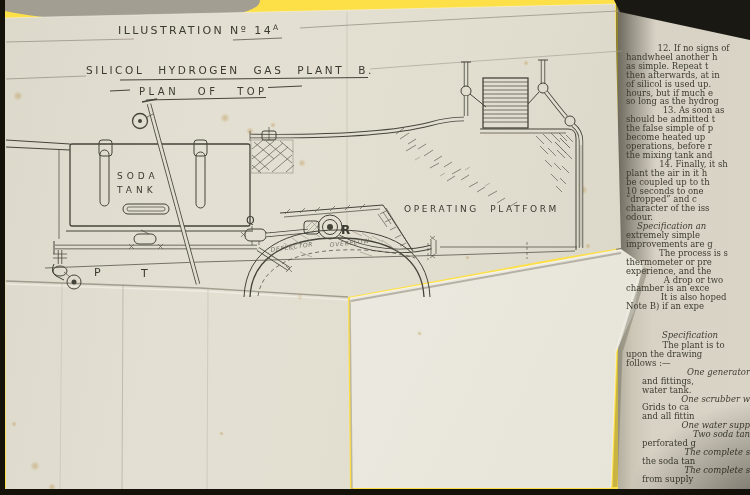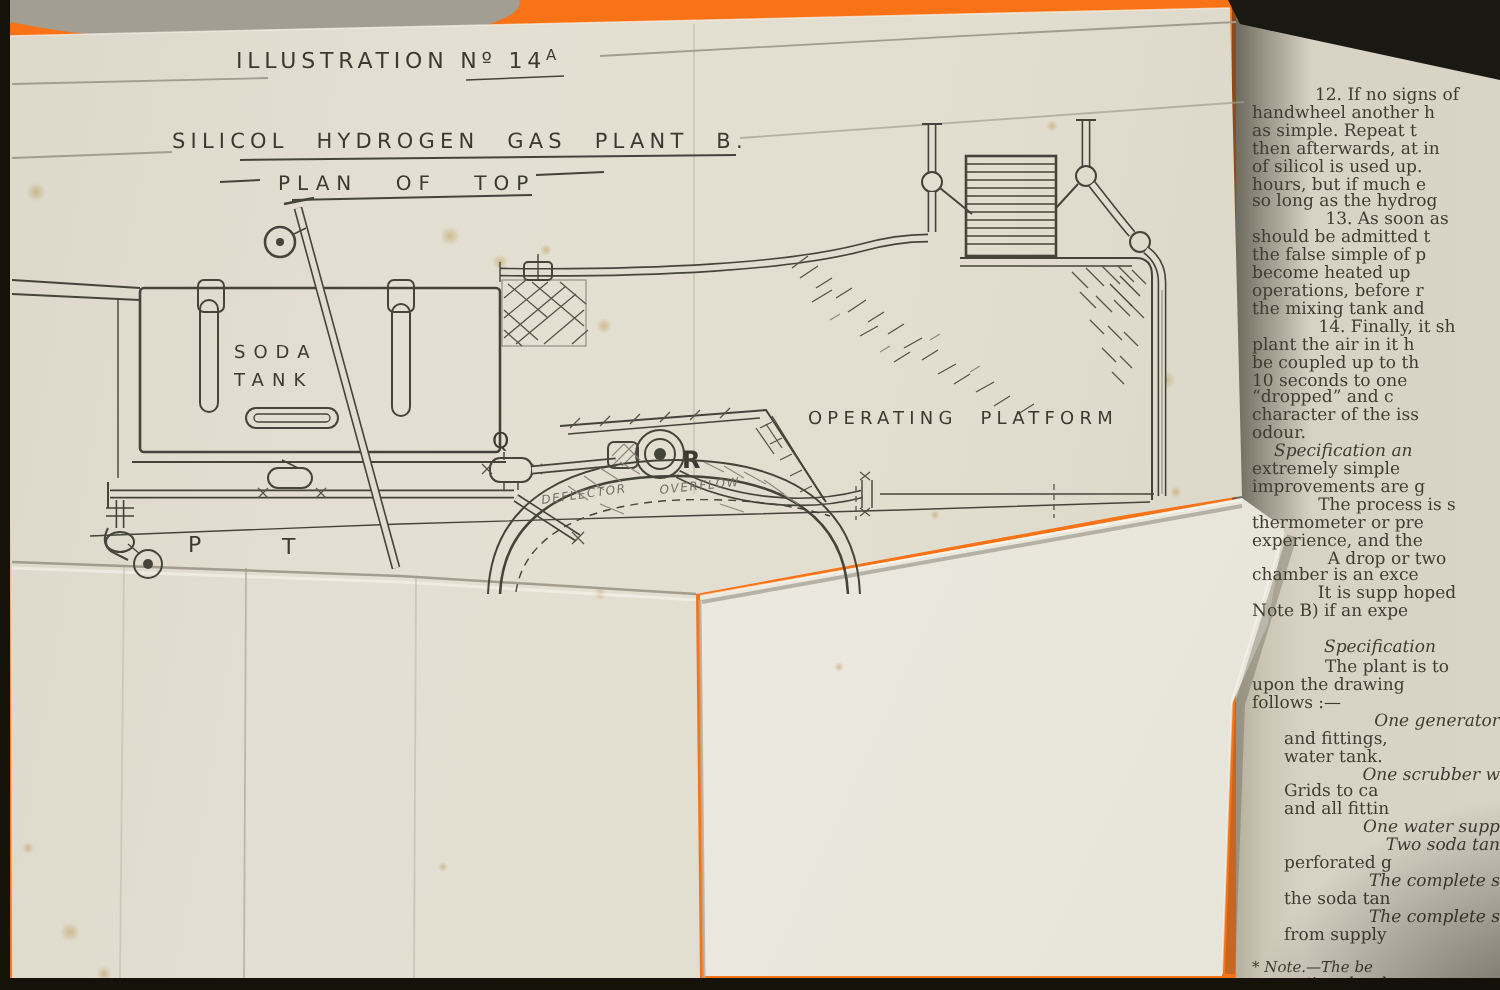--- a/index.html
+++ b/index.html
@@ -1,16 +1,16 @@
 <!DOCTYPE html>
 <html><head>
 <meta charset="utf-8">
 <style>
   html,body{margin:0;padding:0;background:#17150e;}
-  #frame{position:relative;width:750px;height:495px;overflow:hidden;background:#f97316;
+  #frame{position:relative;width:750px;height:495px;overflow:hidden;background:#fde047;
          font-family:"DejaVu Sans",sans-serif;}
   
   .book-edge{position:absolute;left:-40px;top:-30px;width:300px;height:52px;background:#a29e92;
              border-radius:50%;transform:rotate(2deg);}
   
   .right-page{position:absolute;left:618px;top:0;width:132px;height:495px;
       background:linear-gradient(to right,#b4af9f 0,#cbc6b6 14px,#d7d2c4 34px,#d9d4c6 100%);}
   .right-page-top-dark{position:absolute;left:614px;top:0;width:136px;height:44px;background:#191813;
       clip-path:polygon(0 0,136px 0,136px 40px,6px 12px);}
   
@@ -37,21 +37,21 @@
   .lighthatch{stroke:#8a887c;stroke-width:.55;fill:none;}
   .crease{stroke:#a19c8f;stroke-width:.9;fill:none;}
   text.dr{fill:#3b3a32;font-family:"DejaVu Sans",sans-serif;}
   text.faint{fill:#716f63;}
   
   .text-col{position:absolute;left:626px;top:44px;width:124px;color:#3e3c31;
       font-family:"DejaVu Serif",serif;font-size:8.5px;line-height:8.9px;}
   .tl{white-space:nowrap;}
   .tl.in{text-indent:11px;text-align:center;}
   .tl.init{text-indent:11px;font-style:italic;}
-  .tl.head{text-indent:36px;font-style:italic;margin-top:9px;margin-bottom:1px;}
+  .tl.head{text-indent:36px;font-style:italic;margin-top:20px;margin-bottom:1px;}
   .tl.sp{text-indent:7px;font-style:italic;text-align:right;}
   .tl.sp2{text-indent:16px;}
   .footnote{margin-top:7px;font-size:7.5px;line-height:8px;}
   .footnote .tl{font-style:italic;}
   .fox{position:absolute;border-radius:50%;
       background:radial-gradient(circle,rgba(182,142,66,.45),rgba(182,142,66,0) 70%);}
 </style>
 </head>
 <body>
 
@@ -261,21 +261,21 @@
         <div class="tl">character of the iss</div>
         <div class="tl">odour.</div>
         <div class="tl init">Specification an</div>
         <div class="tl">extremely simple</div>
         <div class="tl">improvements are g</div>
         <div class="tl in">The process is s</div>
         <div class="tl">thermometer or pre</div>
         <div class="tl">experience, and the</div>
         <div class="tl in">A drop or two</div>
         <div class="tl">chamber is an exce</div>
-        <div class="tl in">It is supp hoped</div>
+        <div class="tl in">It is also hoped</div>
         <div class="tl">Note B) if an expe</div>
         <div class="tl head">Specification</div>
         <div class="tl in">The plant is to</div>
         <div class="tl">upon the drawing</div>
         <div class="tl">follows :—</div>
         <div class="tl sp">One generator</div>
         <div class="tl sp2">and fittings,</div>
         <div class="tl sp2">water tank.</div>
         <div class="tl sp">One scrubber w</div>
         <div class="tl sp2">Grids to ca</div>

